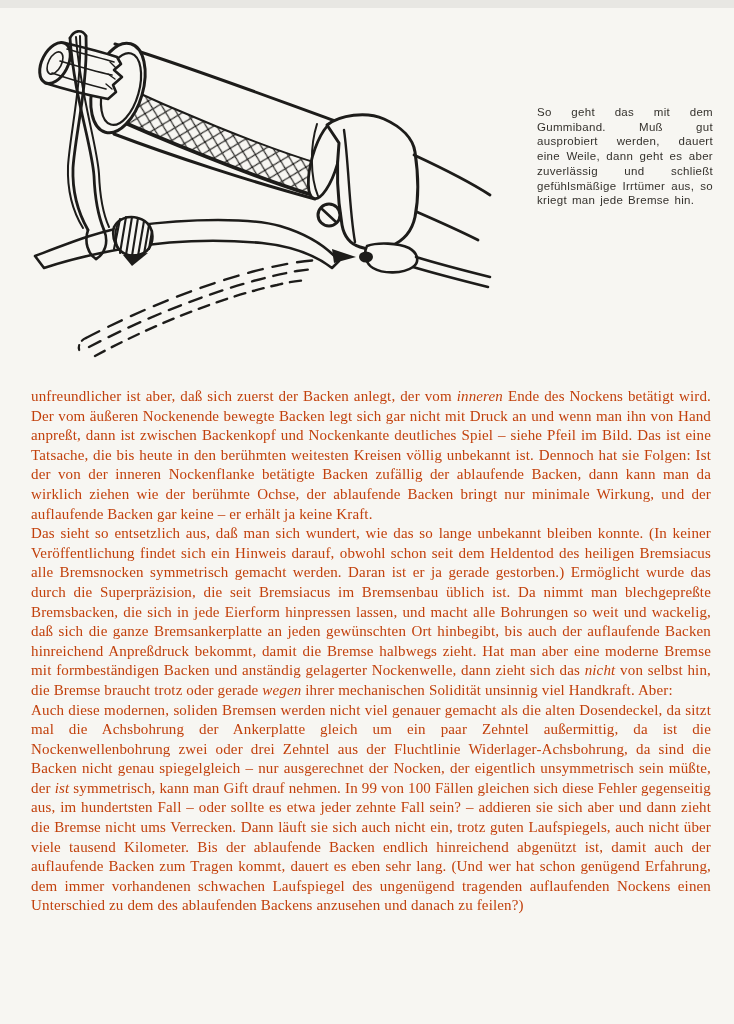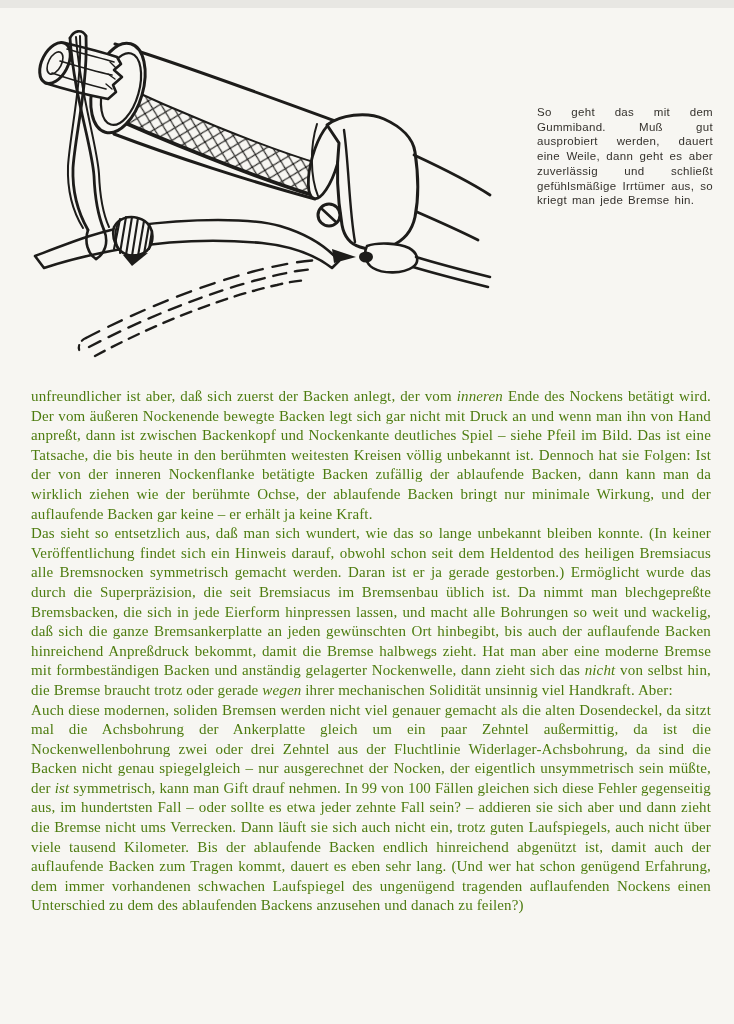--- a/index.html
+++ b/index.html
@@ -26,21 +26,21 @@
     font-size:11.5px; line-height:14.7px;
     letter-spacing:0.3px; word-spacing:1.5px;
     color:#34312c;
     text-align:justify;
   }
 
   
   .body-text {
     position:absolute; left:31px; top:379px; width:680px;
     font-size:15px; line-height:19.6px;
-    color:#4d7c0f;
+    color:#c2410c;
     text-align:justify;
     letter-spacing:0.15px;
   }
   .body-text p { margin:0; }
   .body-text em { font-style:italic; }
 </style>
 </head>
 <body>
 
 <div class="page">

